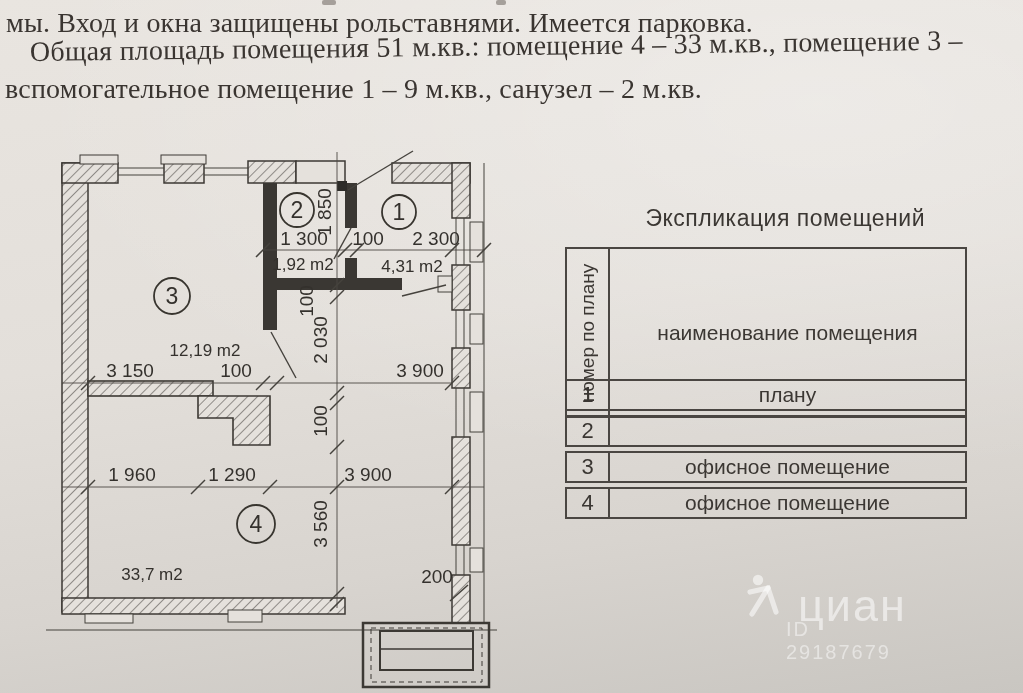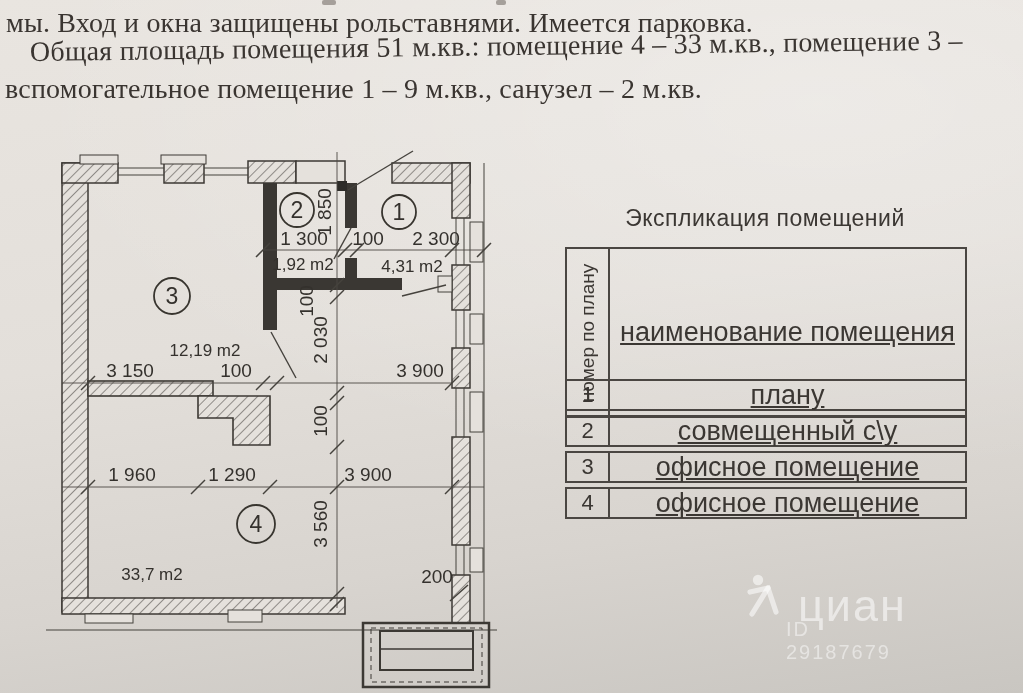--- a/index.html
+++ b/index.html
@@ -14,27 +14,27 @@
     position:absolute;color:#3a3531;white-space:nowrap;
     font-family:"Liberation Serif","DejaVu Serif",serif;
     font-size:28px;letter-spacing:.2px;
   }
   #line1{left:6px;top:7px;}
   #line2{left:30px;top:36px;transform:rotate(-.7deg);transform-origin:left center;}
   #line3{left:5px;top:73px;}
   .frag{position:absolute;top:0;height:5px;background:#6b655f;border-radius:2px;opacity:.55;}
   
   #expl{position:absolute;left:565px;top:205px;width:402px;color:#3b3733;}
-  #expl .title{position:absolute;left:40px;top:0;width:320px;text-align:center;
+  #expl .title{position:absolute;left:40px;top:0;width:320px;text-align:right;
     font-size:23px;letter-spacing:.5px;white-space:nowrap;}
   .tbox{position:absolute;border:2px solid #4a4642;box-sizing:border-box;display:flex;}
   #thead{left:0;top:42px;width:402px;height:171px;}
   .numcell{width:43px;border-right:2px solid #4a4642;box-sizing:border-box;
     display:flex;align-items:center;justify-content:center;position:relative;}
-  .namecell{flex:1;display:flex;align-items:center;justify-content:center;font-size:27px;text-decoration:underline;}
+  .namecell{flex:1;display:flex;align-items:center;justify-content:center;font-size:21px;}
   .vhead{position:absolute;left:50%;top:50%;transform:translate(-50%,-50%) rotate(-90deg);
     white-space:nowrap;font-size:19px;}
   .trow{left:0;width:402px;height:32px;font-size:20px;}
   .trow .numcell{font-size:22px;}
   
   #wm{position:absolute;left:742px;top:572px;color:rgba(255,255,255,.55);}
   #wm .brand{position:absolute;left:56px;top:8px;font-size:45px;letter-spacing:2px;}
   #wm .wmid{position:absolute;left:44px;top:46px;font-size:20px;letter-spacing:2px;color:rgba(255,255,255,.48);}
   svg text{fill:#34312d;font-family:"Liberation Sans","DejaVu Sans",sans-serif;}
 </style>
@@ -206,21 +206,20 @@
     </div>
     <div class="namecell">наименование помещения</div>
   </div>
 
   <div class="tbox trow" style="top:174px;">
     <div class="numcell">1</div>
     <div class="namecell">плану</div>
   </div>
   <div class="tbox trow" style="top:210px;">
     <div class="numcell">2</div>
-    <div class="namecell">совмещенный с\у</div>
   </div>
   <div class="tbox trow" style="top:246px;">
     <div class="numcell">3</div>
     <div class="namecell">офисное помещение</div>
   </div>
   <div class="tbox trow" style="top:282px;">
     <div class="numcell">4</div>
     <div class="namecell">офисное помещение</div>
   </div>
 </div>

